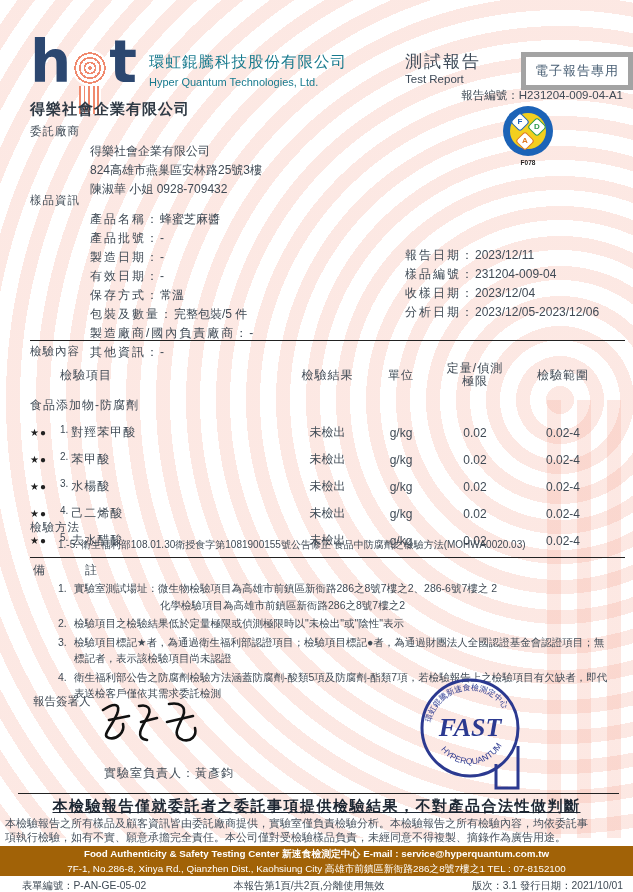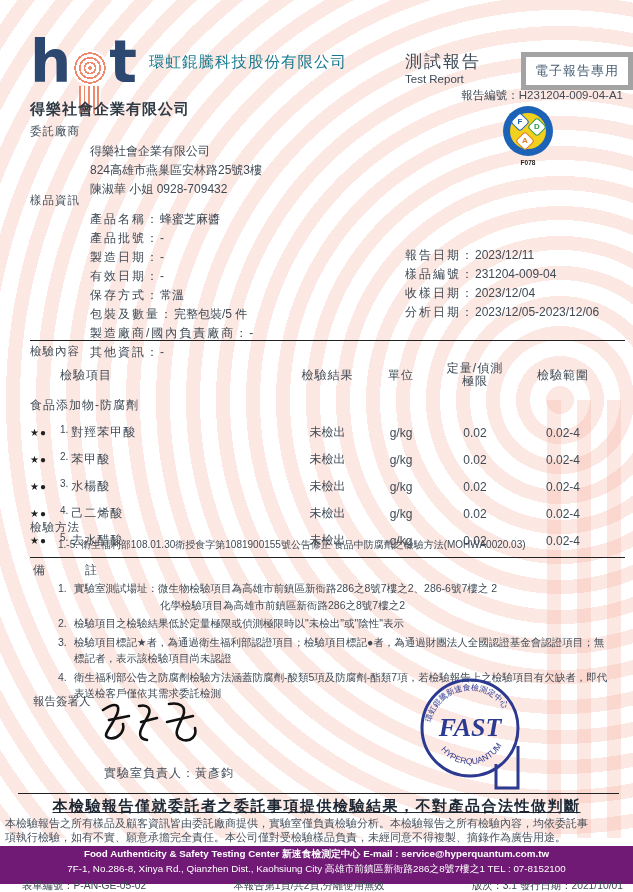--- a/index.html
+++ b/index.html
@@ -106,21 +106,21 @@
   
   .sign-label { position:absolute; left:33px; top:694px; font-size:11.5px; color:#3f4a55; }
   .signature { position:absolute; left:95px; top:696px; }
   .signer { position:absolute; left:93px; top:765px; font-size:12px; color:#3f4a55; letter-spacing:1px;margin-left:11px; }
   .seal { position:absolute; left:418px; top:676px; }
 
   
   .stmt { position:absolute; left:18px; right:18px; top:797px; text-align:center;
     font-size:15px; font-weight:bold; color:#1d2733; letter-spacing:1.5px;text-decoration:underline; }
   .disc { position:absolute; left:5px; right:14px; top:817px; font-size:11px; line-height:13.5px; color:#47525e; }
-  .navbar { position:absolute; left:0; right:0; top:846px; height:38px; background:#701a75;
+  .navbar { position:absolute; left:0; right:0; top:846px; height:30px; background:#a16207;
     color:#fff; text-align:center; font-size:9.8px; line-height:15px; }
   .navbar .b1 { font-weight:bold; }
   .foot-row { position:absolute; left:22px; right:10px; top:879px; display:flex;
     justify-content:space-between; font-size:10.3px; color:#3f4a55; }
 </style>
 </head>
 <body>
 
 <div class="page">
   <div class="wm-rings"></div>
@@ -133,20 +133,21 @@
       <div class="logo-letters">
         <span class="logo-letter">h</span>
         <span class="logo-q-wrap">
           <span class="logo-q-circle" style="display:block"></span>
           <span class="logo-q-tail" style="display:block"></span>
         </span>
         <span class="logo-letter">t</span>
       </div>
       <div class="logo-names">
         <div class="logo-name-zh">環虹錕騰科技股份有限公司</div>
+        <div class="logo-name-en">Hyper Quantum Technologies, Ltd.</div>
       </div>
     </div>
 
     <div class="report-head">
       <div class="report-title-zh">測試報告</div>
       <div class="report-title-en">Test Report</div>
     </div>
     <div class="ebadge">電子報告專用</div>
     <div class="report-no">報告編號：H231204-009-04-A1</div>
 

